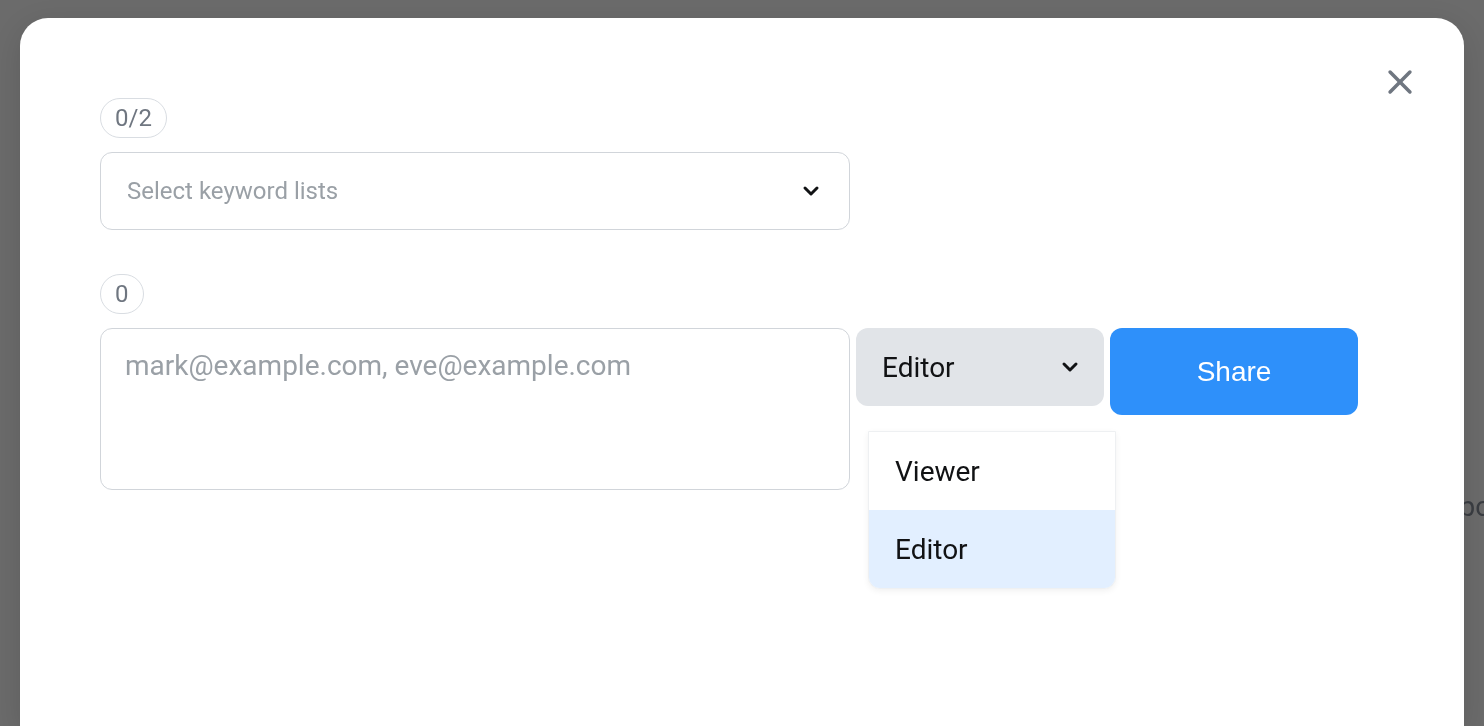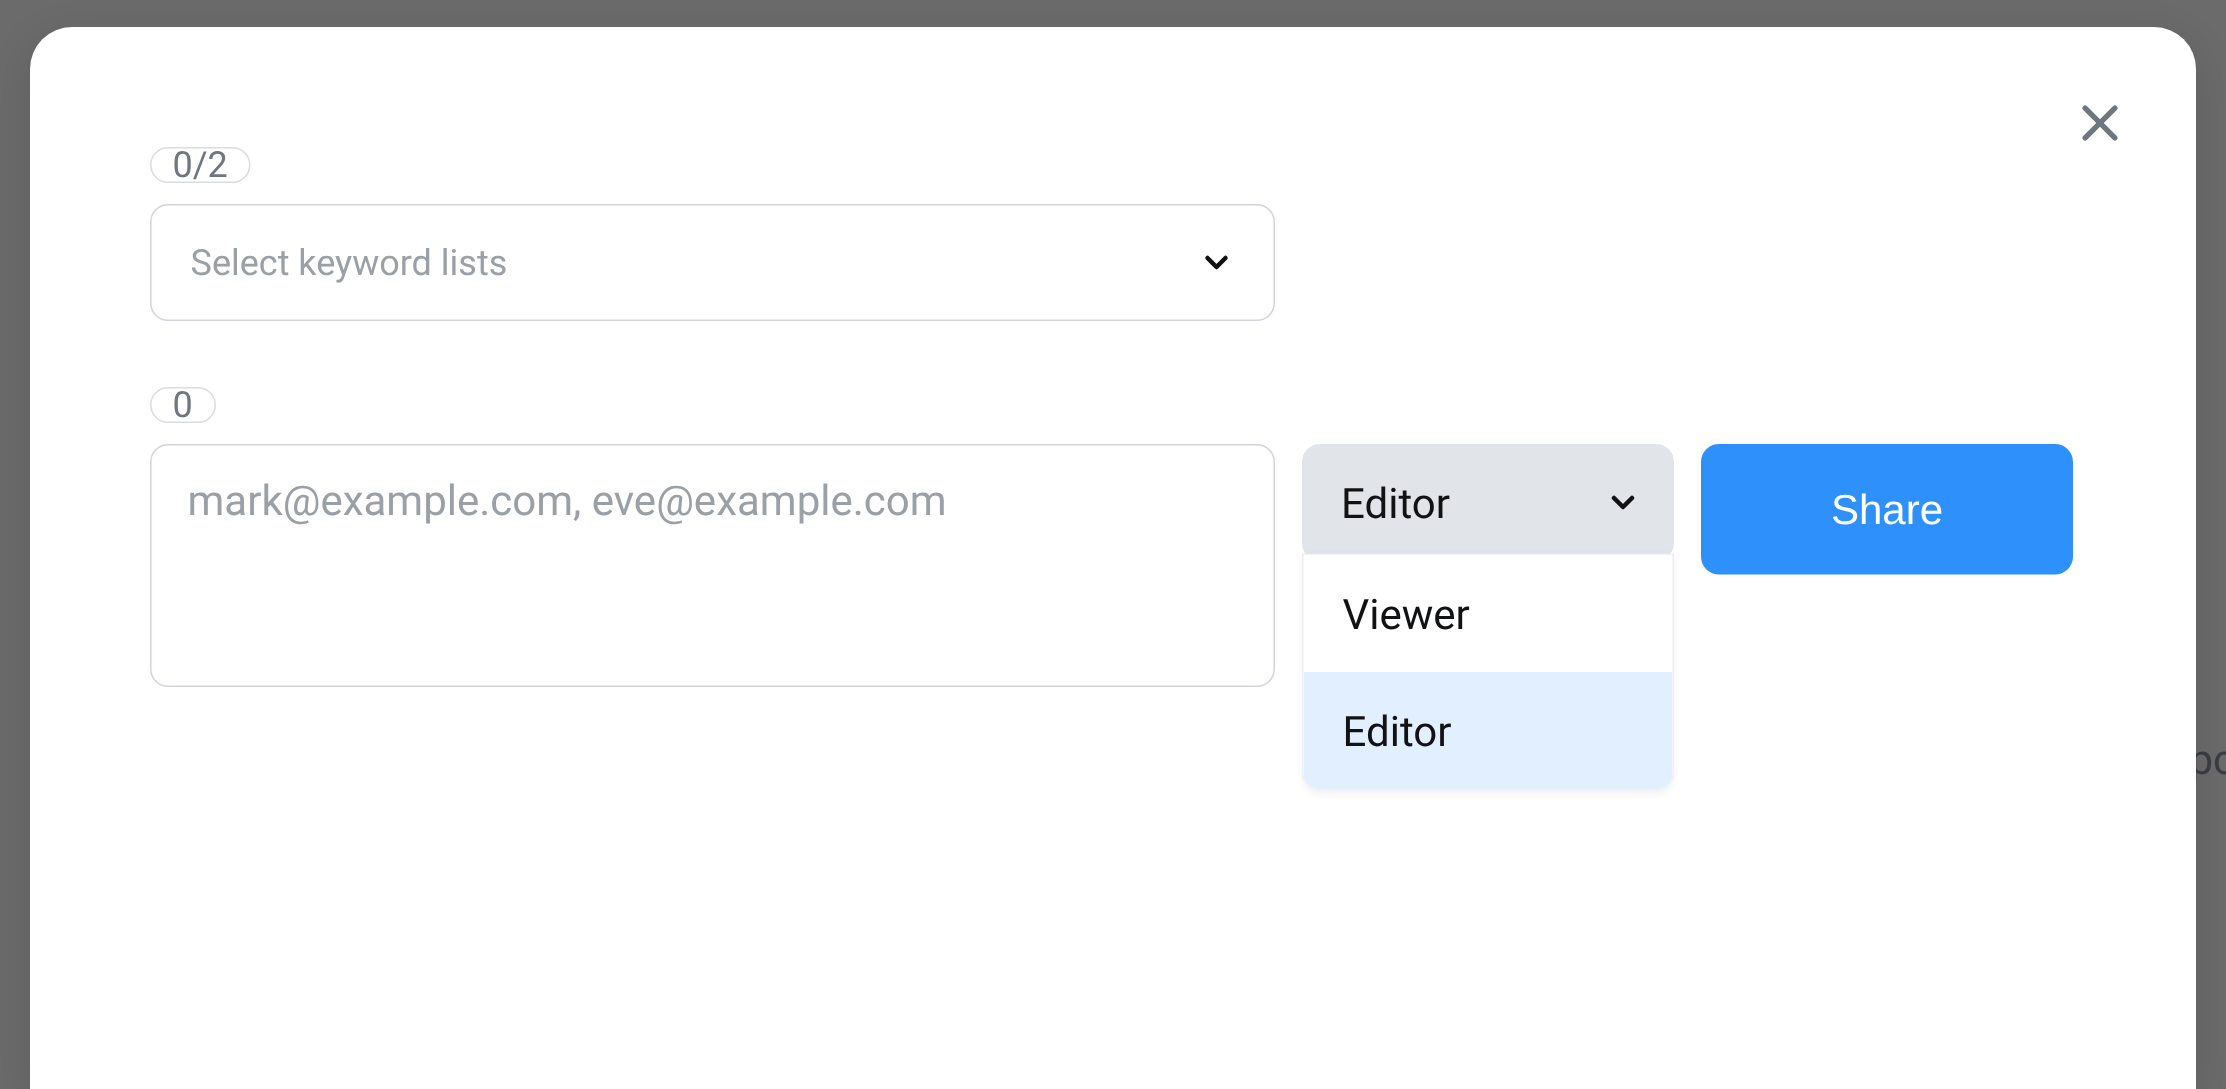--- a/index.html
+++ b/index.html
@@ -52,21 +52,21 @@
     .field-label {
       font-size: 28px;
       color: #111214;
       font-weight: 400;
     }
     .badge {
       display: inline-flex;
       align-items: center;
       justify-content: center;
       padding: 2px 14px;
-      height: 24px;
+      height: 40px;
       border: 1.5px solid #d9dde2;
       border-radius: 999px;
       font-size: 24px;
       color: #6f7680;
     }
     .select-box {
       width: 750px;
       height: 78px;
       border: 1.5px solid #d1d5da;
       border-radius: 12px;
@@ -78,21 +78,21 @@
       background: #fff;
     }
     .select-placeholder {
       font-size: 24px;
       color: #9aa0a6;
     }
     .chevron { color: #111214; }
     .email-row {
       display: flex;
       align-items: flex-start;
-      gap: 18px;
+      gap: 6px;
       position: relative;
     }
     .email-input {
       width: 750px;
       height: 162px;
       border: 1.5px solid #d1d5da;
       border-radius: 12px;
       padding: 20px 24px;
       font-size: 28px;
       color: #111214;
@@ -120,21 +120,21 @@
       border: none;
       border-radius: 12px;
       color: #fff;
       font-size: 28px;
       font-weight: 500;
       cursor: pointer;
     }
     .dropdown-panel {
       position: absolute;
       left: 768px;
-      top: 73px;
+      top: 103px;
       width: 248px;
       background: #fff;
       border-radius: 0 0 12px 12px;
       box-shadow: 0 2px 6px rgba(0,0,0,.06);
       border: 1px solid #eef0f2;
       overflow: hidden;
     }
     .dropdown-item {
       height: 78px;
       padding: 0 26px;

